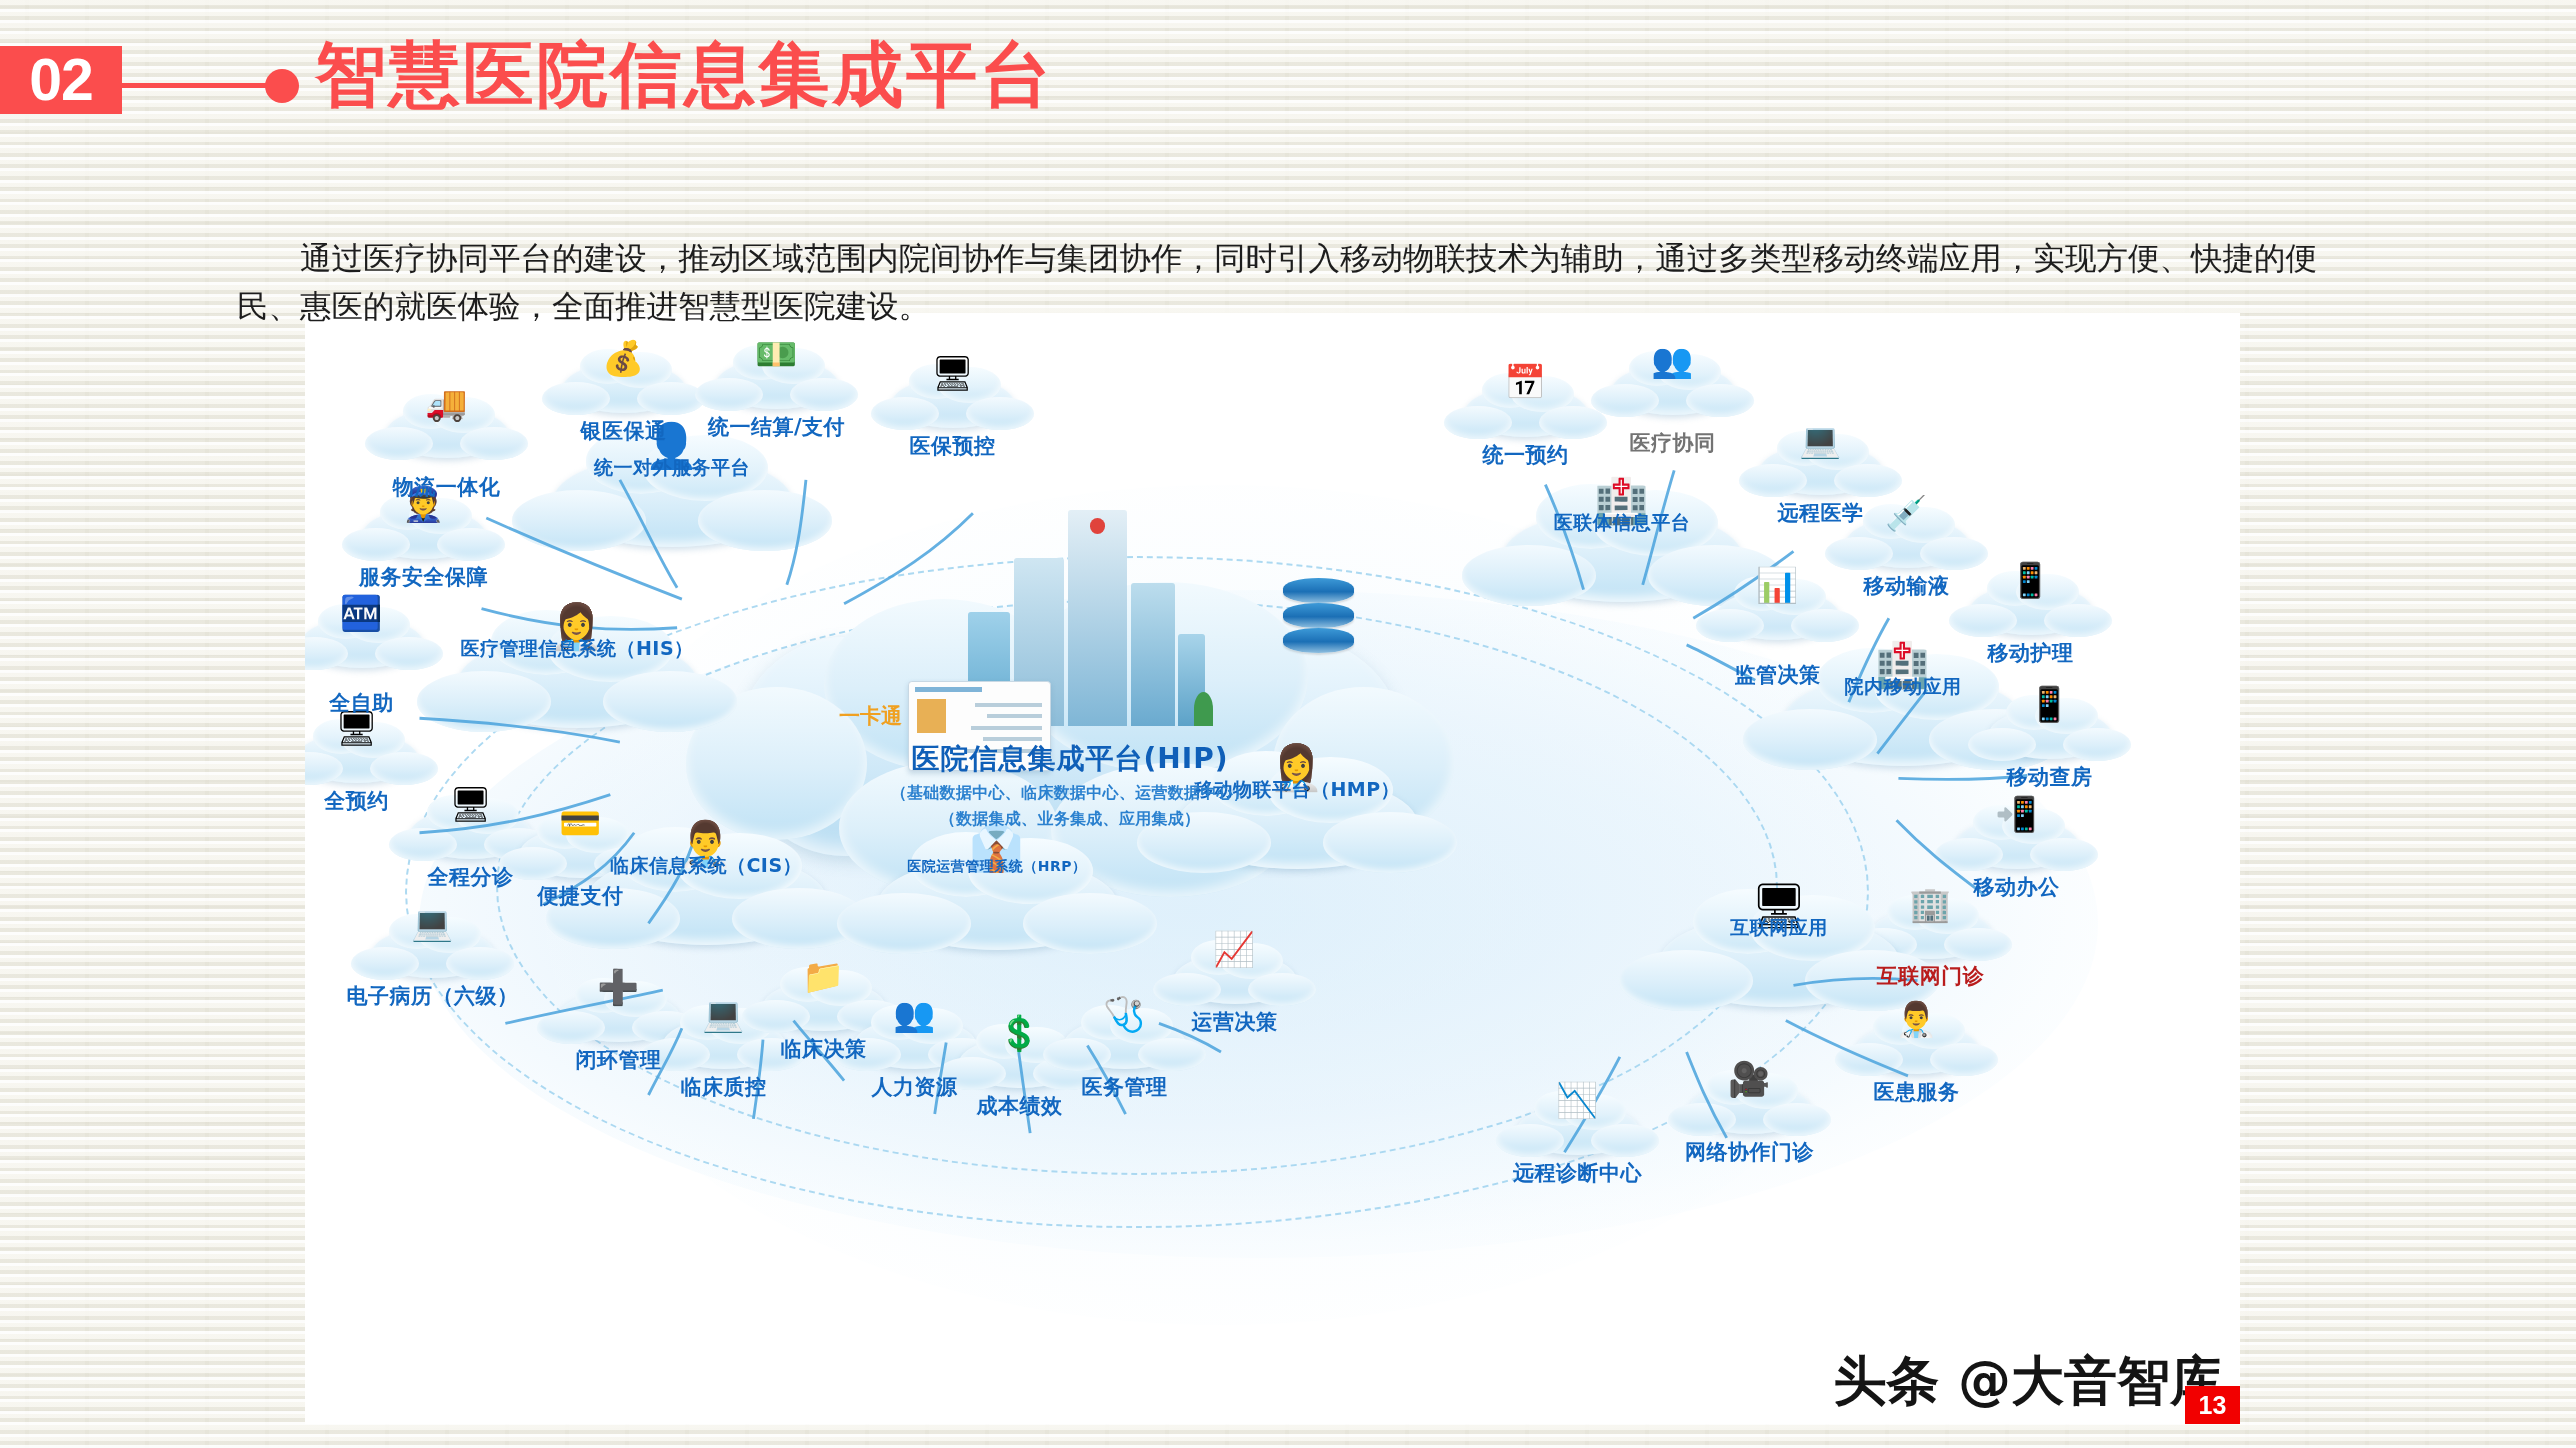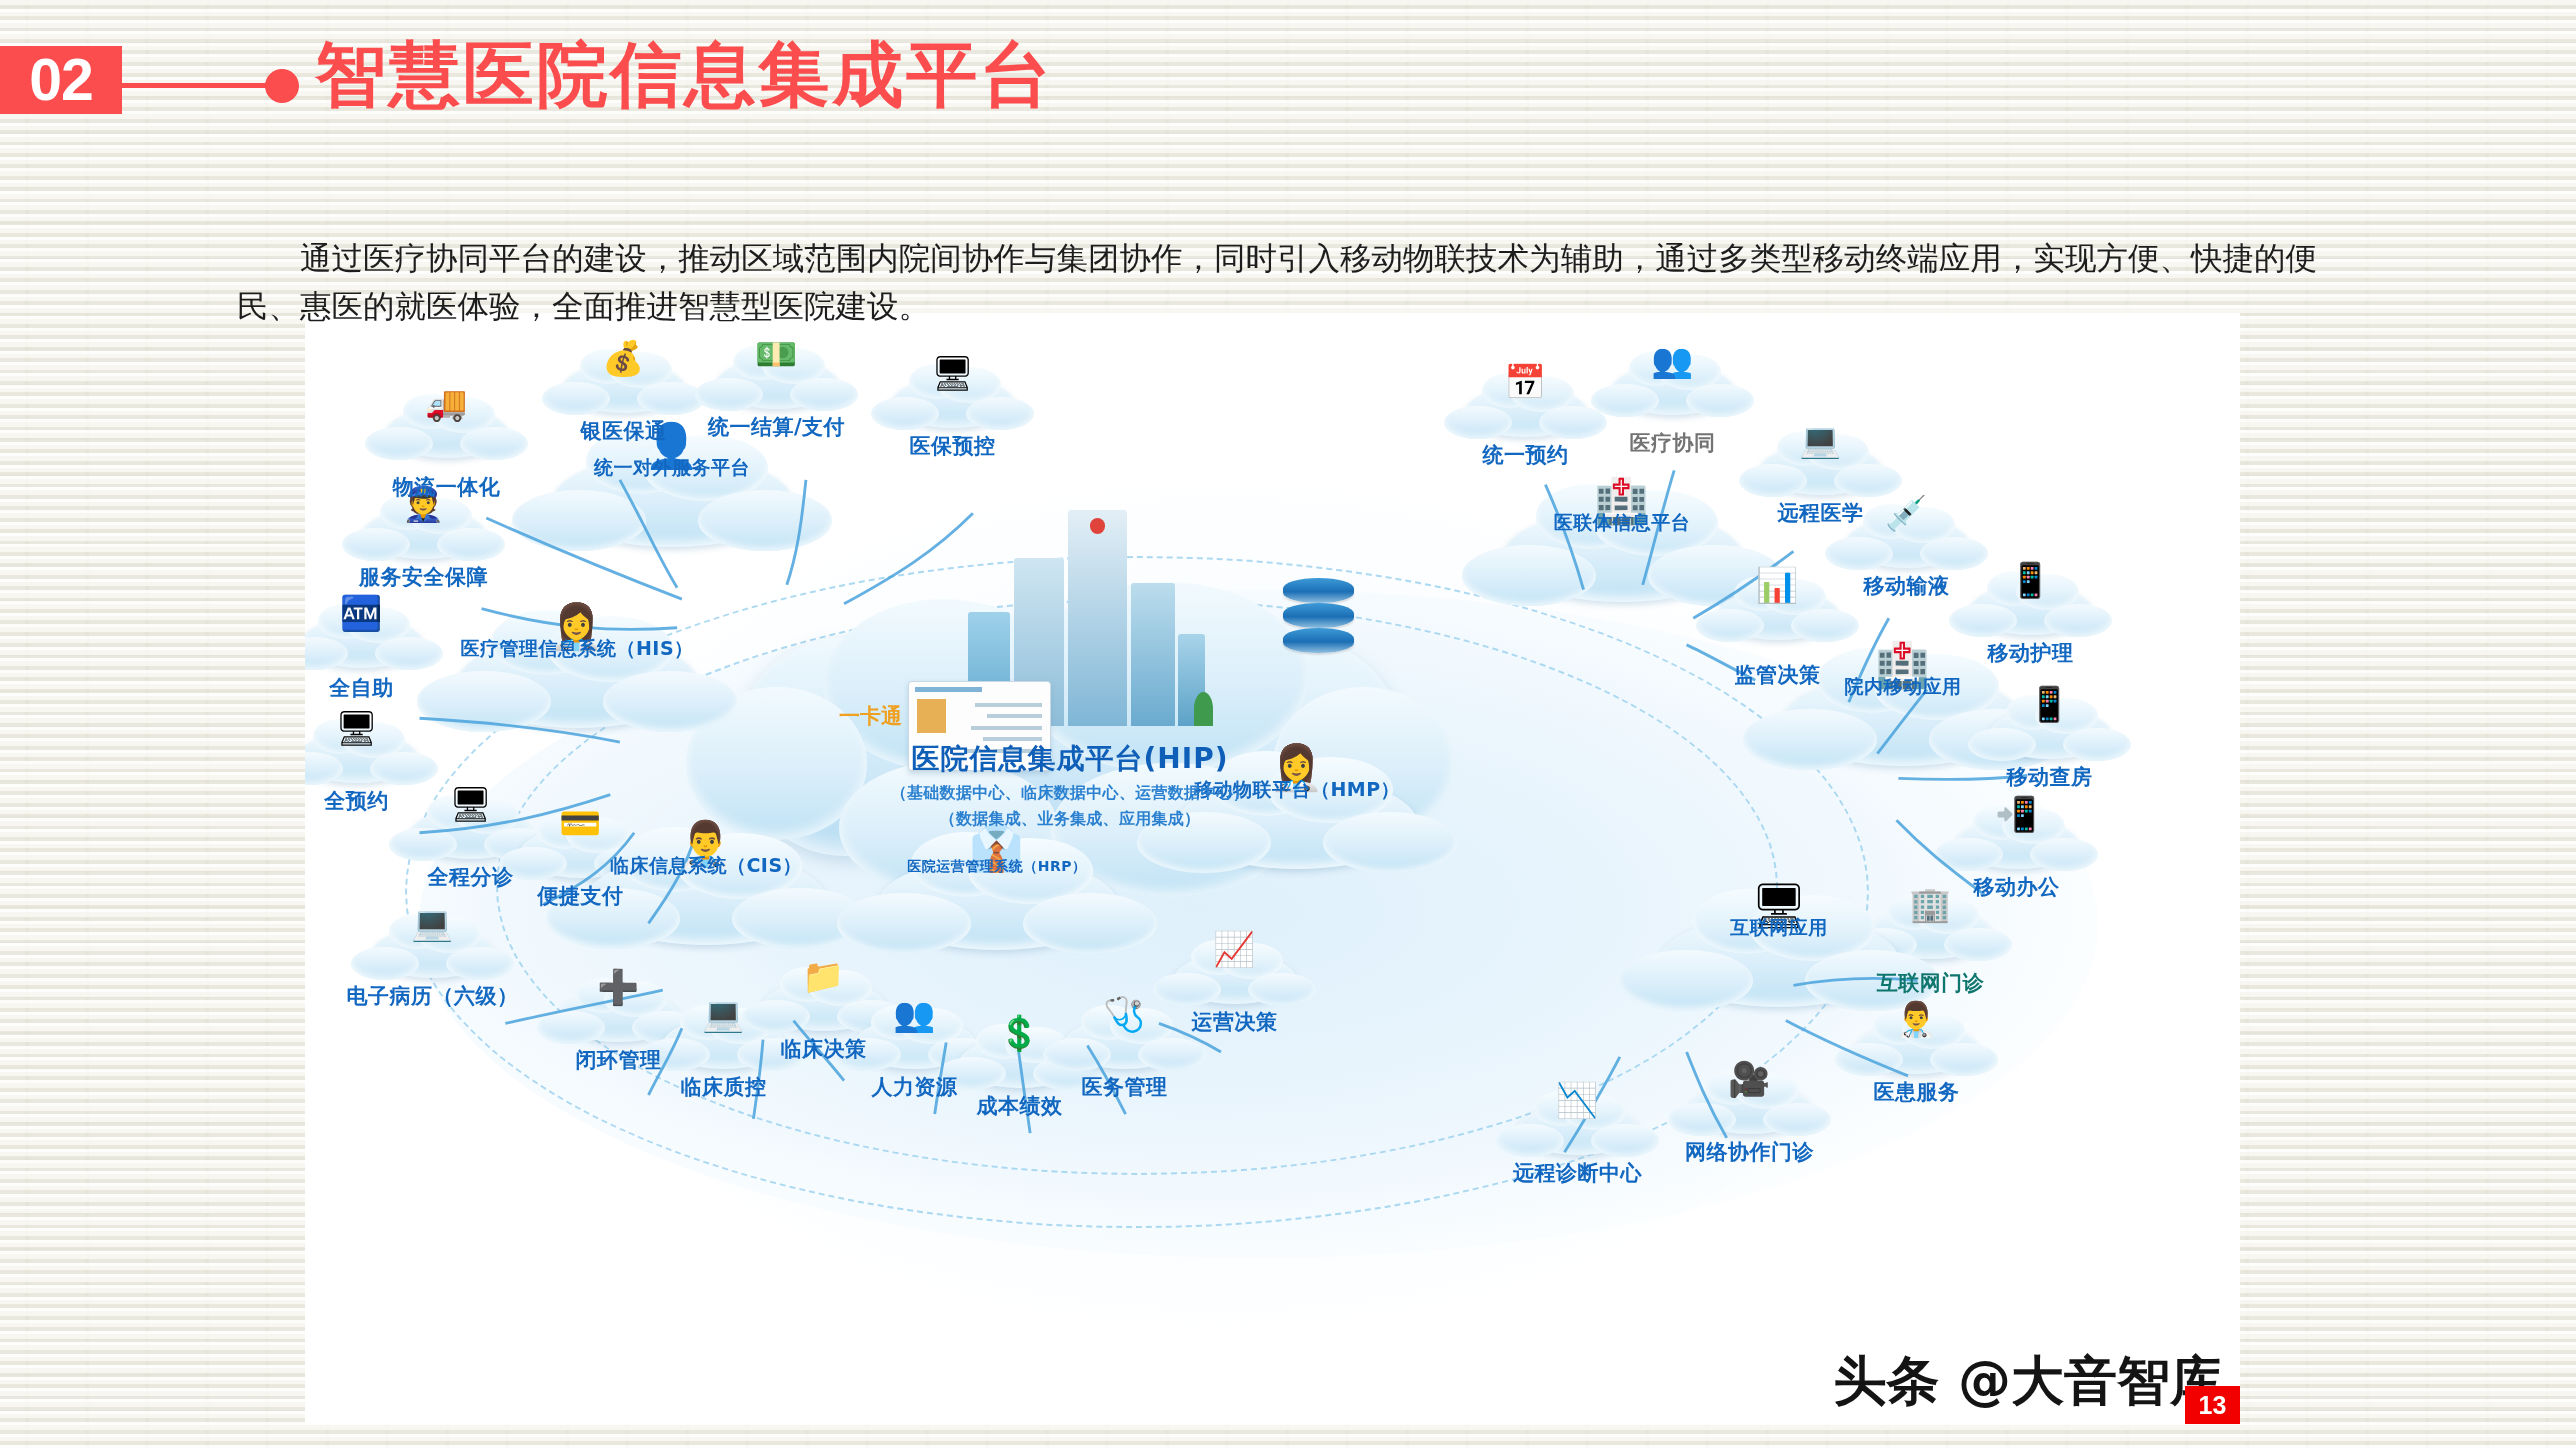--- a/index.html
+++ b/index.html
@@ -326,21 +326,21 @@
           <div class="glyph" style="font-size: 44px; top: -34%;">👤</div>
           <div class="lbl" style="font-size: 19px; margin-top: -32px; color: rgb(18, 103, 192);">统一对外服务平台</div>
         </div>
       </div>
       <div class="node" style="left: -33px; top: 305px; width: 179px;">
         <div class="cloud" style="width: 122px; height: 50px;">
           <i class="puff p1"></i>
           <i class="puff p2"></i>
           <div class="glyph" style="font-size: 34px; top: -44%;">🏧</div>
         </div>
-        <div class="lbl sub" style="font-size: 21px; margin-top: 6px; color: rgb(18, 103, 192);">全自助</div>
+        <div class="lbl sub" style="font-size: 21px; margin-top: 21px; color: rgb(18, 103, 192);">全自助</div>
       </div>
       <div class="node" style="left: -38px; top: 420px; width: 179px;">
         <div class="cloud" style="width: 122px; height: 50px;">
           <i class="puff p1"></i>
           <i class="puff p2"></i>
           <div class="glyph" style="font-size: 34px; top: -44%;">🖥</div>
         </div>
         <div class="lbl sub" style="font-size: 21px; margin-top: 3.8px; color: rgb(18, 103, 192);">全预约</div>
       </div>
       <div class="node" style="left: 124px; top: 355px; width: 296px;">
@@ -534,21 +534,21 @@
           <div class="glyph" style="font-size: 34px; top: -44%;">📲</div>
         </div>
         <div class="lbl sub" style="font-size: 21px; margin-top: 3.8px; color: rgb(18, 103, 192);">移动办公</div>
       </div>
       <div class="node" style="left: 1536px; top: 596px; width: 179px;">
         <div class="cloud" style="width: 122px; height: 50px;">
           <i class="puff p1"></i>
           <i class="puff p2"></i>
           <div class="glyph" style="font-size: 34px; top: -44%;">🏢</div>
         </div>
-        <div class="lbl sub" style="font-size: 21px; margin-top: 10px; color: #0f766e;">互联网门诊</div>
+        <div class="lbl sub" style="font-size: 21px; margin-top: 3px; color: #b91c1c;">互联网门诊</div>
       </div>
       <div class="node" style="left: 1326px; top: 634px; width: 296px;">
         <div class="cloud" style="width: 239px; height: 92px;">
           <i class="puff p1"></i>
           <i class="puff p2"></i>
           <div class="glyph" style="font-size: 44px; top: -34%;">🖥</div>
           <div class="lbl" style="font-size: 19px; margin-top: -32px; color: rgb(18, 103, 192);">互联网应用</div>
         </div>
       </div>
       <div class="node" style="left: 1522px; top: 711px; width: 179px;">

